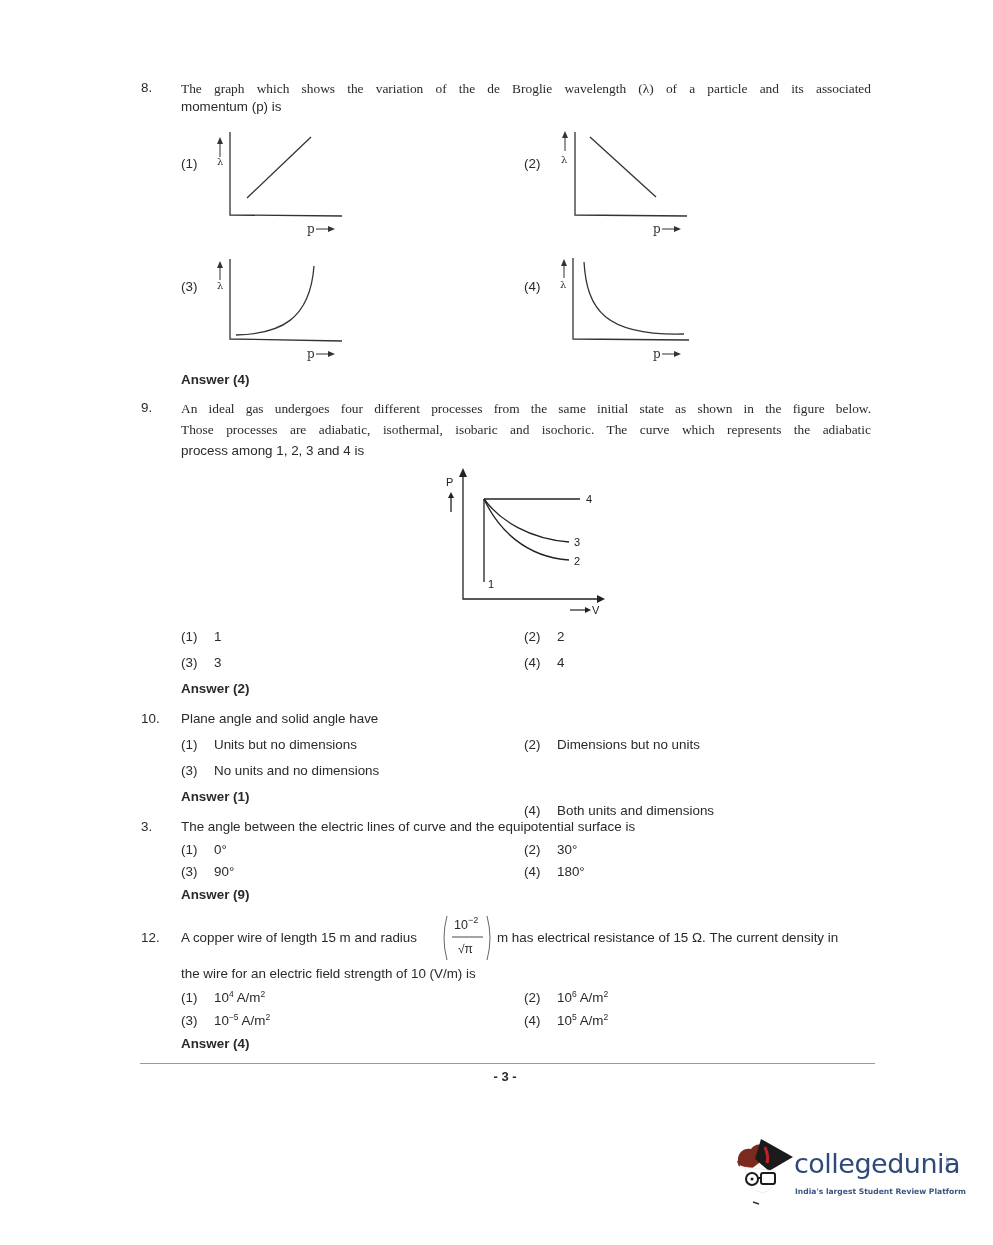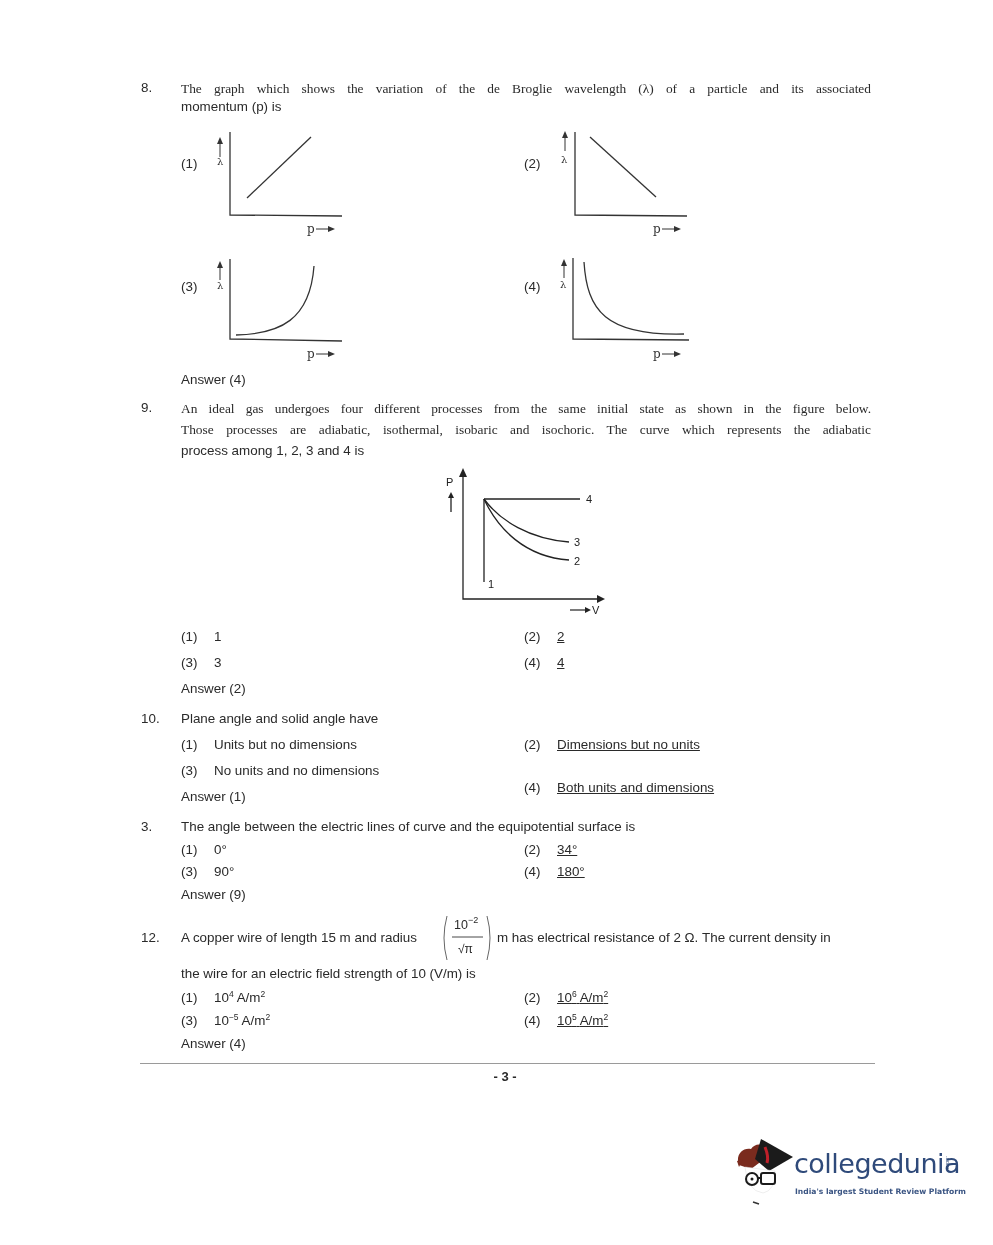--- a/index.html
+++ b/index.html
@@ -2,23 +2,23 @@
 <html><head>
 <meta charset="utf-8">
 <style>
   html, body { margin: 0; padding: 0; background: #ffffff; }
   body { width: 993px; height: 1245px; position: relative; overflow: hidden;
          font-family: "Liberation Sans", sans-serif; color: #2a2a2a; font-size: 13.4px; }
   .abs { position: absolute; white-space: nowrap; }
   .qnum { position: absolute; left: 141px; }
   .txt { position: absolute; left: 181px; }
   .just { width: 690px; white-space: normal; text-align: justify; text-align-last: justify; line-height: 21px; font-family: Liberation Serif, serif; }
-  .ans { font-weight: normal; }
+  .ans { font-weight: bold; }
   .optL { position: absolute; left: 181px; }
-  .optR { position: absolute; left: 524px; text-decoration: underline; }
+  .optR { position: absolute; left: 524px; }
   .optLbl { display: inline-block; width: 33px; }
   sup { font-size: 8.5px; vertical-align: 5px; line-height: 0; }
   svg { position: absolute; overflow: visible; }
   .hr { position: absolute; left: 140px; top: 1063px; width: 735px; height: 1px; background: #9a9a9a; }
   .pageno { position: absolute; left: 0; width: 1010px; top: 1069px; text-align: center; font-weight: bold; font-size: 13px; }
   .frac { position: absolute; left: 441px; top: 913px; width: 52px; height: 50px; }
   .logo-text { position: absolute; left: 794px; top: 1148px; font-family: "DejaVu Sans", sans-serif; font-size: 27px; color: #2f4a7a; letter-spacing: -0.5px; }
   .logo-com { position: absolute; left: 951px; top: 1156px; font-size: 6px; color: #2f4a7a; transform: rotate(90deg); transform-origin: left top; }
   .logo-tag { position: absolute; left: 795px; top: 1187px; font-family: "DejaVu Sans", sans-serif; font-size: 7.6px; font-weight: bold; color: #3b5583; }
 </style>
@@ -111,43 +111,43 @@
 <div class="optR" style="top:629px"><span class="optLbl">(2)</span><span>2</span></div>
 <div class="optL" style="top:655px"><span class="optLbl">(3)</span><span>3</span></div>
 <div class="optR" style="top:655px"><span class="optLbl">(4)</span><span>4</span></div>
 <div class="txt ans" style="top:681px">Answer (2)</div>
 
 <div class="qnum" style="top:711px">10.</div>
 <div class="txt" style="top:711px">Plane angle and solid angle have</div>
 <div class="optL" style="top:737px"><span class="optLbl">(1)</span><span>Units but no dimensions</span></div>
 <div class="optR" style="top:737px"><span class="optLbl">(2)</span><span>Dimensions but no units</span></div>
 <div class="optL" style="top:763px"><span class="optLbl">(3)</span><span>No units and no dimensions</span></div>
-<div class="optR" style="top:780px"><span class="optLbl">(4)</span><span>Both units and dimensions</span></div>
+<div class="optR" style="top:803px"><span class="optLbl">(4)</span><span>Both units and dimensions</span></div>
 <div class="txt ans" style="top:789px">Answer (1)</div>
 
 <div class="qnum" style="top:819px">3.</div>
 <div class="txt" style="top:819px">The angle between the electric lines of curve and the equipotential surface is</div>
 <div class="optL" style="top:842px"><span class="optLbl">(1)</span><span>0°</span></div>
-<div class="optR" style="top:842px"><span class="optLbl">(2)</span><span>34°</span></div>
+<div class="optR" style="top:842px"><span class="optLbl">(2)</span><span>30°</span></div>
 <div class="optL" style="top:864px"><span class="optLbl">(3)</span><span>90°</span></div>
 <div class="optR" style="top:864px"><span class="optLbl">(4)</span><span>180°</span></div>
 <div class="txt ans" style="top:887px">Answer (9)</div>
 
 <div class="qnum" style="top:930px">12.</div>
 <div class="txt" style="top:930px">A copper wire of length 15 m and radius</div>
 <div class="frac">
   <svg width="52" height="50" viewBox="0 0 52 50" style="left:0;top:0">
     <path d="M6 3 Q0 25 6 47" fill="none" stroke="#555" stroke-width="0.9"></path>
     <path d="M46 3 Q52 25 46 47" fill="none" stroke="#555" stroke-width="0.9"></path>
     <line x1="11" y1="24" x2="42" y2="24" stroke="#333" stroke-width="0.9"></line>
   </svg>
   <div class="abs" style="left:13px;top:5px;font-size:12.5px"><span>10</span><sup style="font-size:9px;vertical-align:6px">−2</sup></div>
   <div class="abs" style="left:17px;top:29px;font-size:12px">√π</div>
 </div>
-<div class="abs" style="left:497px;top:930px">m  has electrical resistance of 2 Ω. The current density in</div>
+<div class="abs" style="left:497px;top:930px">m  has electrical resistance of 15 Ω. The current density in</div>
 <div class="txt" style="top:966px">the wire for an electric field strength of 10 (V/m) is</div>
 
 <div class="optL" style="top:990px"><span class="optLbl">(1)</span><span>10</span><sup>4</sup> <span>A/m</span><sup>2</sup></div>
 <div class="optR" style="top:990px"><span class="optLbl">(2)</span><span>10</span><sup>6</sup> <span>A/m</span><sup>2</sup></div>
 <div class="optL" style="top:1013px"><span class="optLbl">(3)</span><span>10</span><sup>−5</sup> <span>A/m</span><sup>2</sup></div>
 <div class="optR" style="top:1013px"><span class="optLbl">(4)</span><span>10</span><sup>5</sup> <span>A/m</span><sup>2</sup></div>
 <div class="txt ans" style="top:1036px">Answer (4)</div>
 
 <div class="hr"></div>
 <div class="pageno">- 3 -</div>

